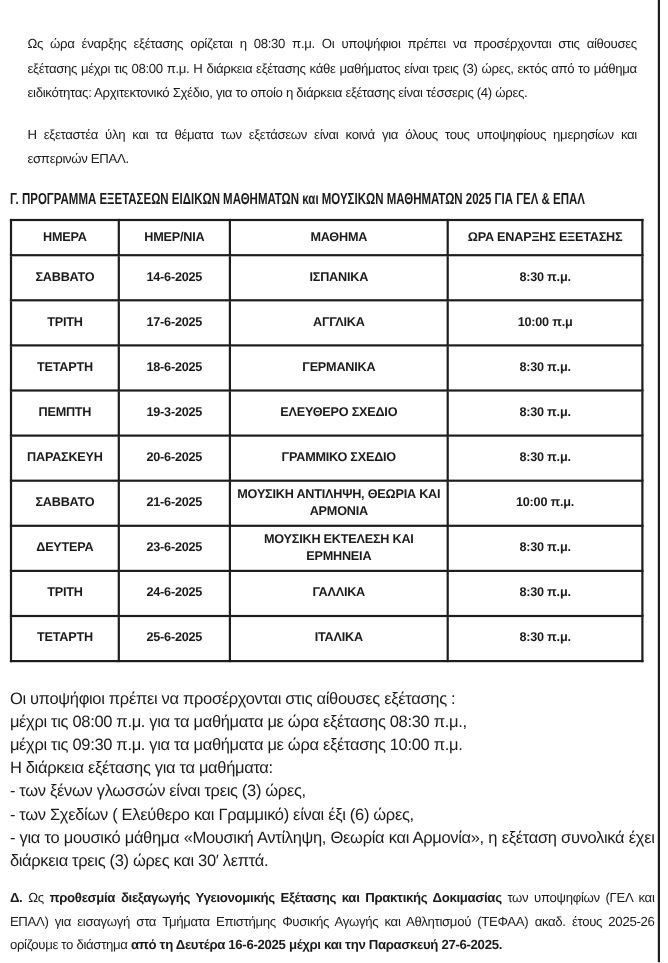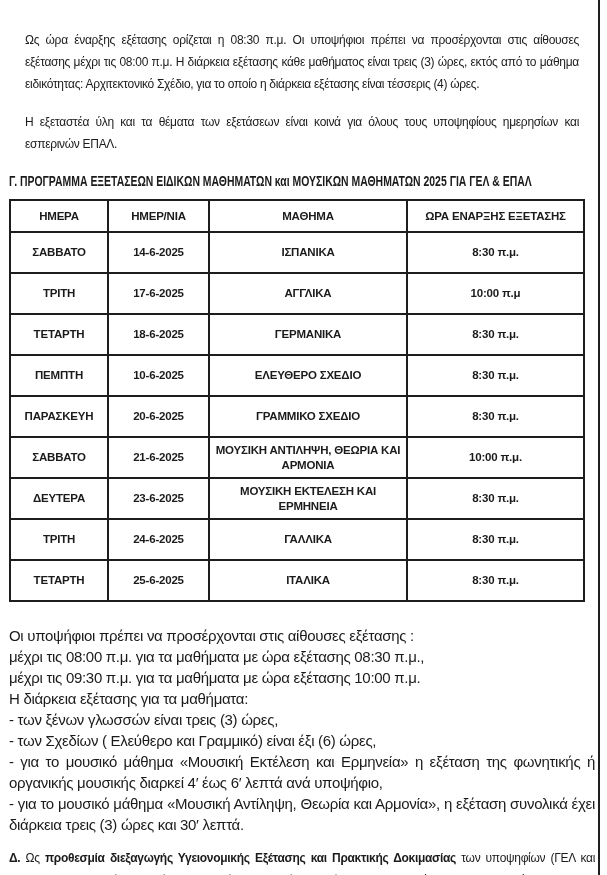--- a/index.html
+++ b/index.html
@@ -124,21 +124,21 @@
       <td>10:00 π.μ</td>
     </tr>
         <tr>
       <td>ΤΕΤΑΡΤΗ</td>
       <td>18-6-2025</td>
       <td>ΓΕΡΜΑΝΙΚΑ</td>
       <td>8:30 π.μ.</td>
     </tr>
         <tr>
       <td>ΠΕΜΠΤΗ</td>
-      <td>10-6-2025</td>
+      <td>19-3-2025</td>
       <td>ΕΛΕΥΘΕΡΟ ΣΧΕΔΙΟ</td>
       <td>8:30 π.μ.</td>
     </tr>
         <tr>
       <td>ΠΑΡΑΣΚΕΥΗ</td>
       <td>20-6-2025</td>
       <td>ΓΡΑΜΜΙΚΟ ΣΧΕΔΙΟ</td>
       <td>8:30 π.μ.</td>
     </tr>
         <tr>
@@ -168,21 +168,20 @@
       </tbody>
   </table>
 
   <div class="notes">
     <div class="note-line">Οι υποψήφιοι πρέπει να προσέρχονται στις αίθουσες εξέτασης :</div>
     <div class="note-line">μέχρι τις 08:00 π.μ. για τα μαθήματα με ώρα εξέτασης 08:30 π.μ.,</div>
     <div class="note-line">μέχρι τις 09:30 π.μ. για τα μαθήματα με ώρα εξέτασης 10:00 π.μ.</div>
     <div class="note-line">Η διάρκεια εξέτασης για τα μαθήματα:</div>
     <div class="note-line">- των ξένων γλωσσών είναι τρεις (3) ώρες,</div>
     <div class="note-line">- των Σχεδίων ( Ελεύθερο και Γραμμικό) είναι έξι (6) ώρες,</div>
-    <div class="note-line note-just">- για το μουσικό μάθημα «Μουσική Εκτέλεση και Ερμηνεία» η εξέταση της φωνητικής ή οργανικής μουσικής διαρκεί 4′ έως 6′ λεπτά ανά υποψήφιο,</div>
     <div class="note-line note-just">- για το μουσικό μάθημα «Μουσική Αντίληψη, Θεωρία και Αρμονία», η εξέταση συνολικά έχει διάρκεια τρεις (3) ώρες και 30′ λεπτά.</div>
   </div>
 
   <p class="deadline-para"><span class="bold">Δ.</span> <span>Ως</span> <span class="bold">προθεσμία διεξαγωγής Υγειονομικής Εξέτασης και Πρακτικής Δοκιμασίας</span> <span>των υποψηφίων (ΓΕΛ και ΕΠΑΛ) για εισαγωγή στα Τμήματα Επιστήμης Φυσικής Αγωγής και Αθλητισμού (ΤΕΦΑΑ) ακαδ. έτους 2025-26 ορίζουμε το διάστημα</span> <span class="bold">από τη Δευτέρα 16-6-2025 μέχρι και την Παρασκευή  27-6-2025.</span></p>
 
 </div>
 
 <div class="edge-artifact"></div>
 
 </body></html>

